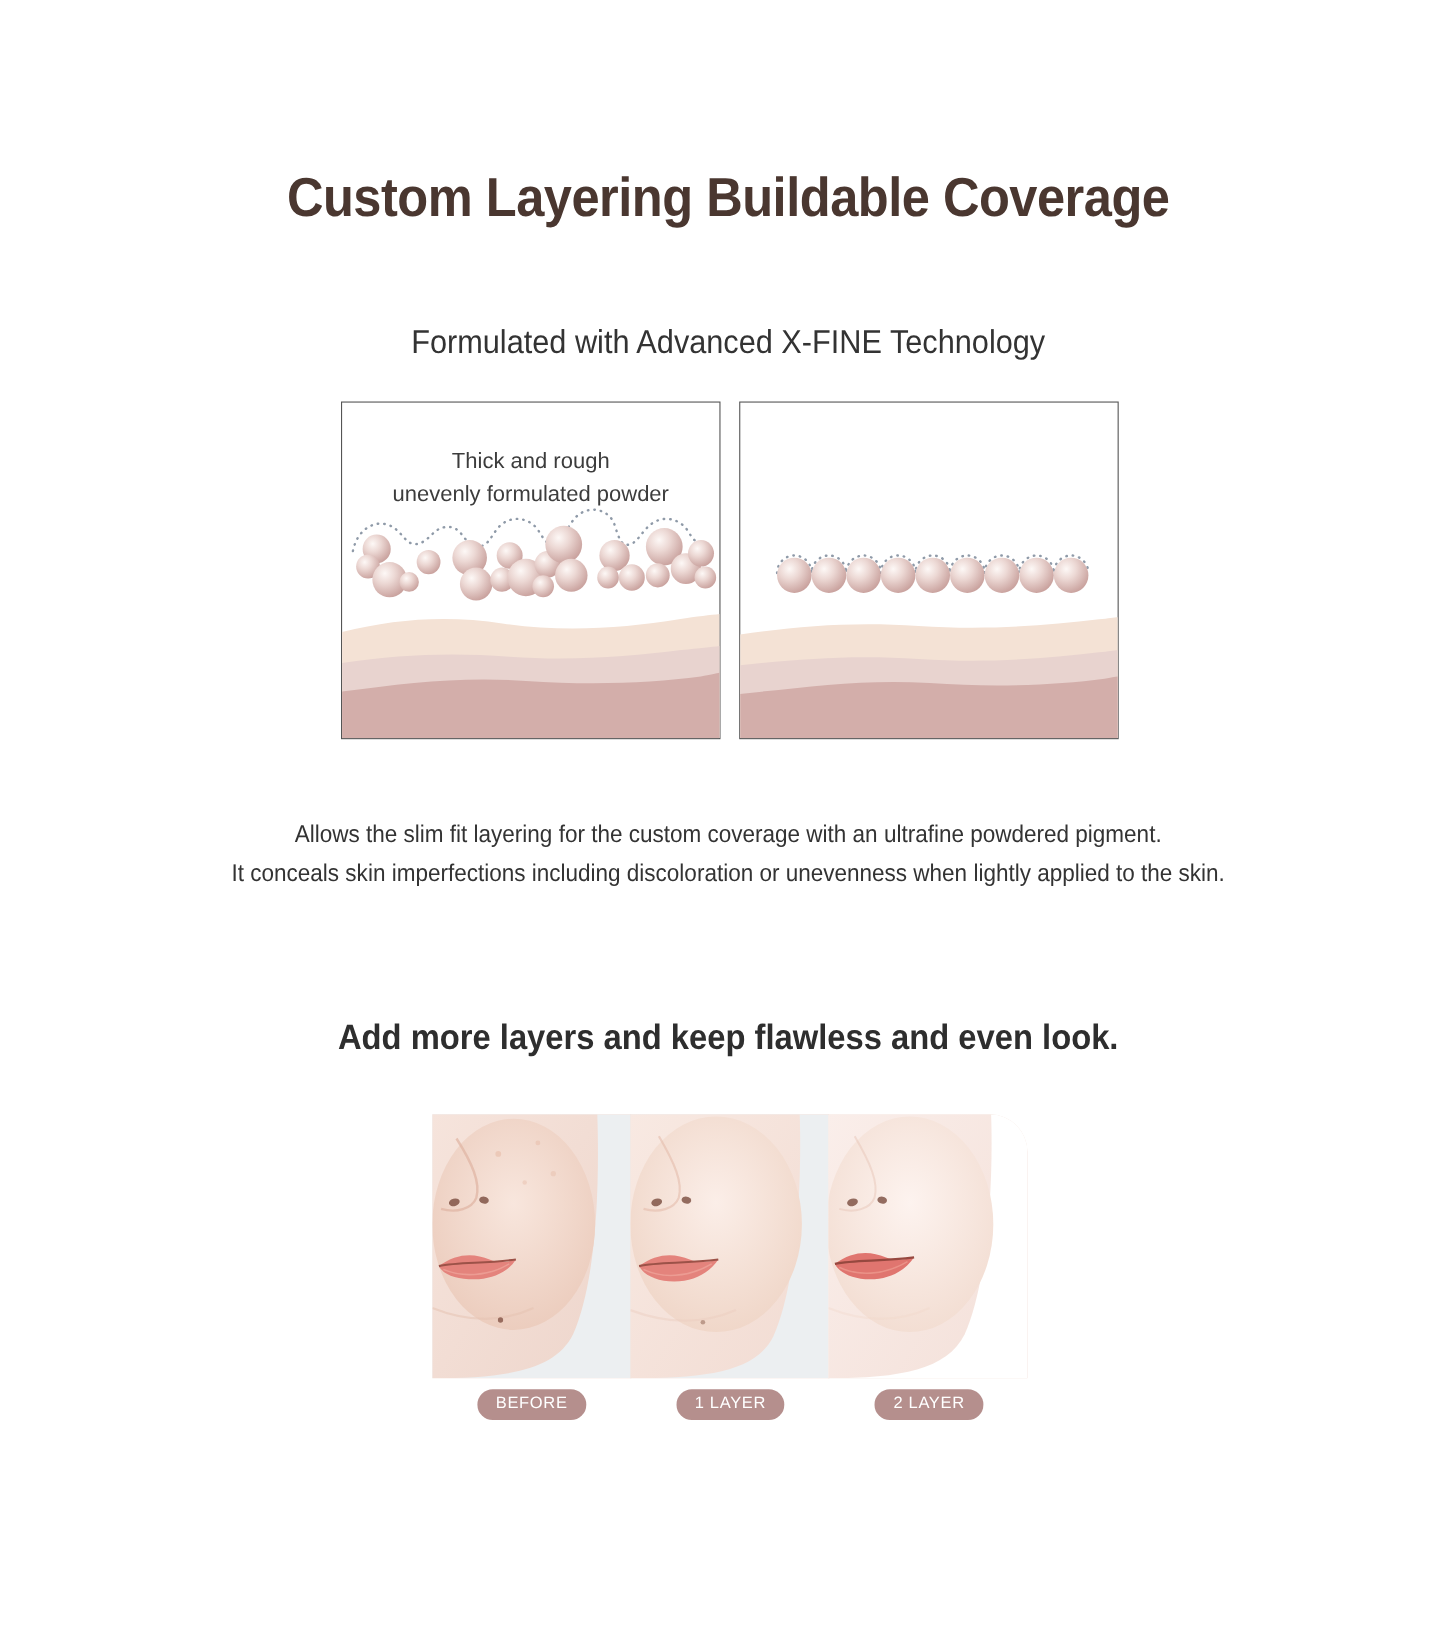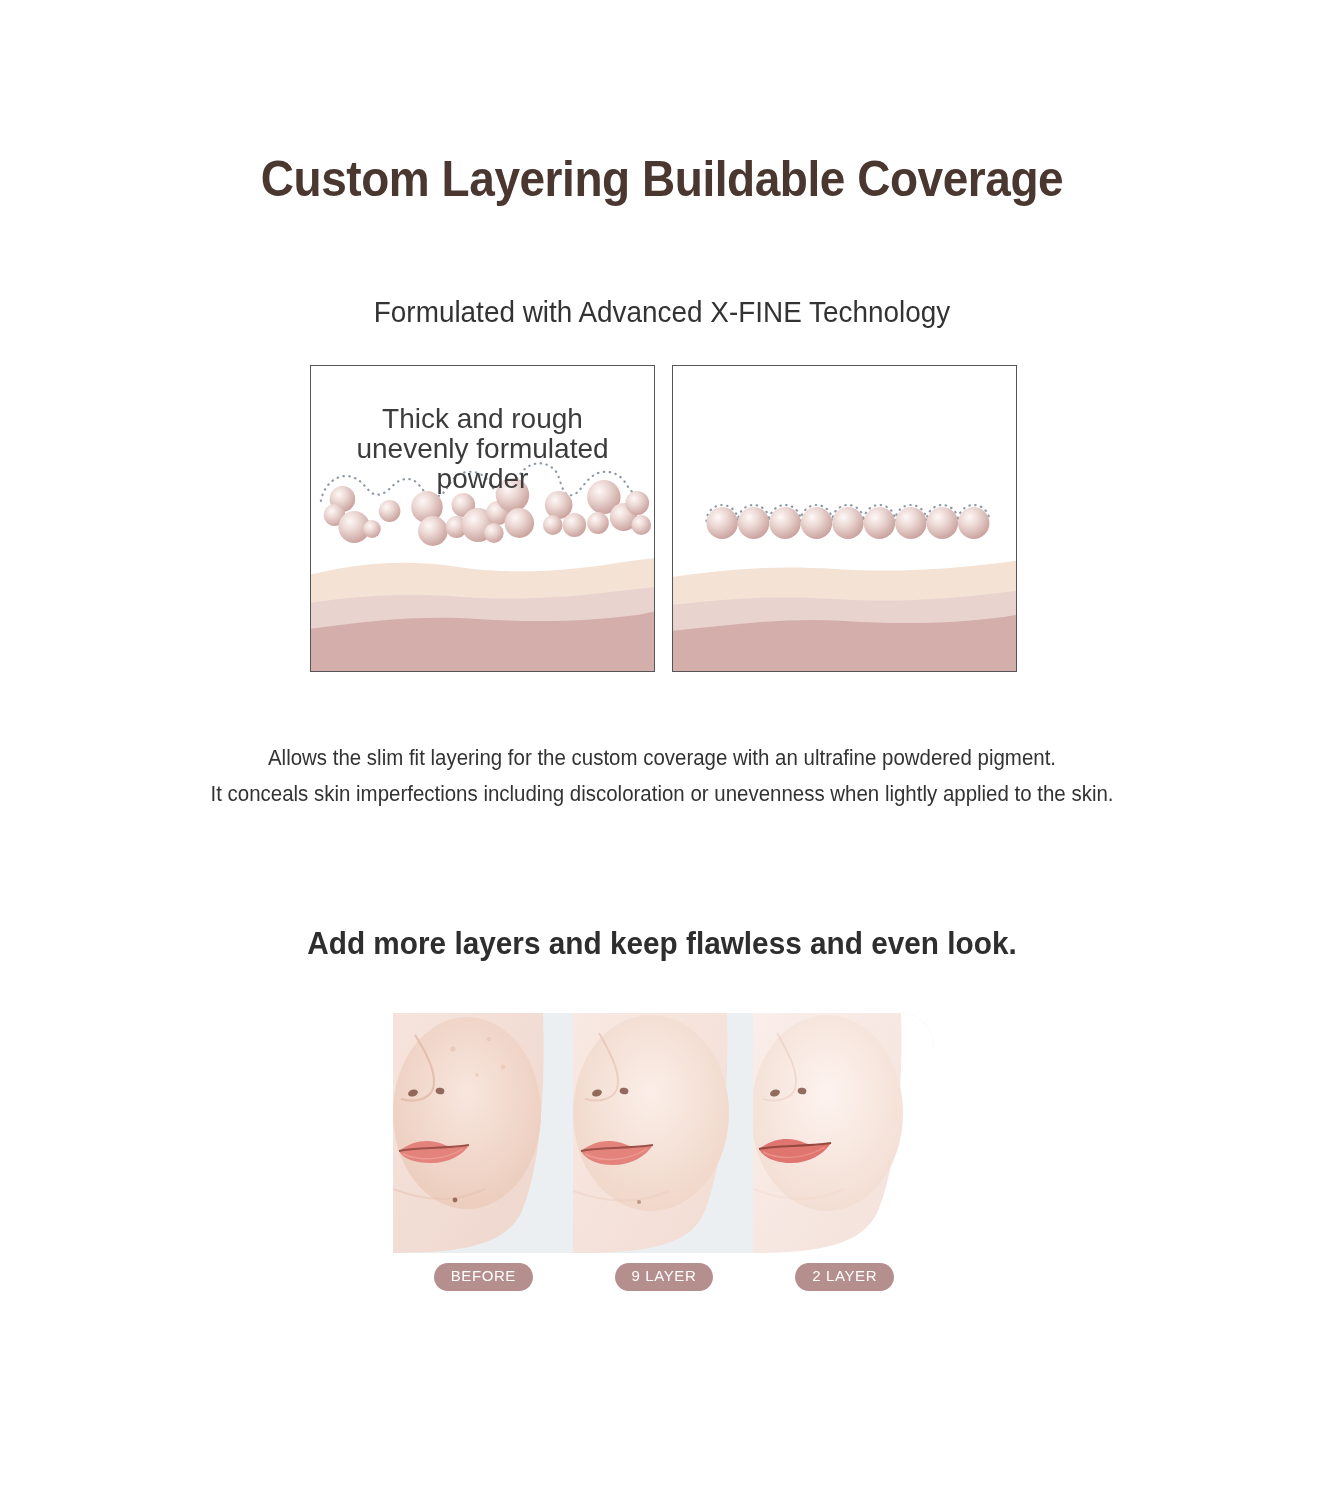--- a/index.html
+++ b/index.html
@@ -58,21 +58,21 @@
     background: #ffffff;
     overflow: hidden;
   }
 
   .panel-caption {
     position: absolute;
     top: 38px;
     left: 0;
     width: 100%;
     text-align: center;
-    font-size: 28px;
+    font-size: 20px;
     line-height: 30px;
     color: #3c3c3c;
     white-space: pre-line;
     z-index: 5;
   }
 
   
   .skin {
     position: absolute;
     left: -2px;
@@ -364,18 +364,18 @@
       <path d="M0,176 C30,188 62,190 92,176" fill="none" stroke="#f0d6c9" stroke-width="2" opacity="0.35"></path>
     </svg>
   </div>
 </div>
 
 <div class="badges">
   <div class="badge-slot">
     <span class="badge">BEFORE</span>
   </div>
   <div class="badge-slot">
-    <span class="badge">9 LAYER</span>
+    <span class="badge">1 LAYER</span>
   </div>
   <div class="badge-slot">
     <span class="badge">2 LAYER</span>
   </div>
 </div>
 
 </body></html>

